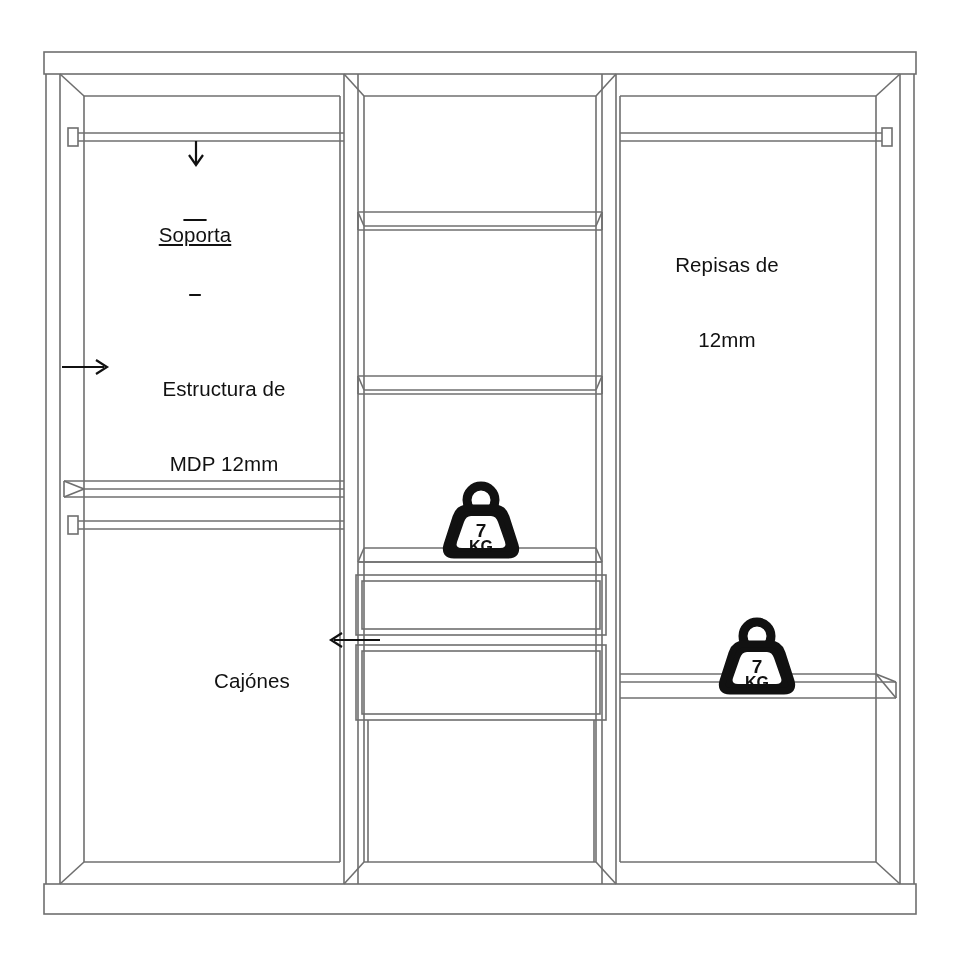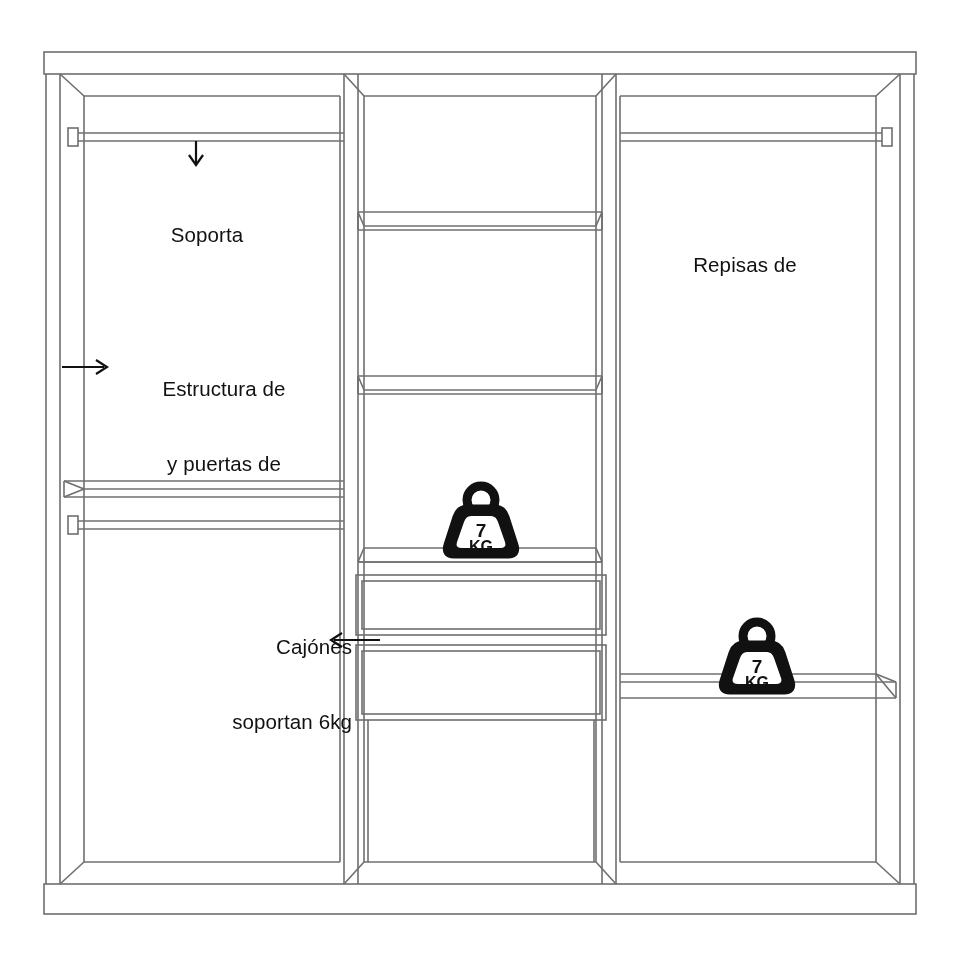--- a/index.html
+++ b/index.html
@@ -29,24 +29,24 @@
   }
   .annot {
     position: absolute;
     color: #111111;
     font-size: 20.5px;
     line-height: 25px;
     text-align: center;
     white-space: pre;
     letter-spacing: 0.1px;
   }
-  #annot-soporta  { left: 112px; top: 172px;  width: 190px; }
+  #annot-soporta  { left: 100px; top: 172px;  width: 190px; text-decoration: underline; }
   #annot-estructura { left: 116px; top: 326px; width: 216px; }
-  #annot-repisas  { left: 642px; top: 202px;  width: 206px; }
-  #annot-cajones  { left: 152px; top: 584px;  width: 200px; text-align: right; }
+  #annot-repisas  { left: 624px; top: 202px;  width: 206px; }
+  #annot-cajones  { left: 152px; top: 618px;  width: 200px; }
 </style>
 </head>
 <body>
 
 <div id="diagram-root">
 
   <svg id="wardrobe-svg" width="960" height="955" viewBox="0 0 960 955">
     <g fill="none" stroke="#6f6f6f" stroke-width="1.6" stroke-linejoin="miter">
 
       <g>
@@ -225,25 +225,25 @@
       <text id="wt-r-unit" x="757" y="688" text-anchor="middle" font-family="Liberation Sans, sans-serif" font-size="16" font-weight="bold" fill="#111111">KG</text>
     </g>
   </svg>
 
   <div class="annot" id="annot-soporta">
     <div>Soporta</div>
   </div>
 
   <div class="annot" id="annot-estructura">
     <div>Estructura de</div>
-    <div>y puertas de</div>
+    <div>MDP 12mm</div>
   </div>
 
   <div class="annot" id="annot-repisas">
     <div>Repisas de</div>
+    <div>12mm</div>
   </div>
 
   <div class="annot" id="annot-cajones">
     <div>Cajónes</div>
-    <div>soportan 6kg</div>
   </div>
 
 </div>
 
 </body></html>

